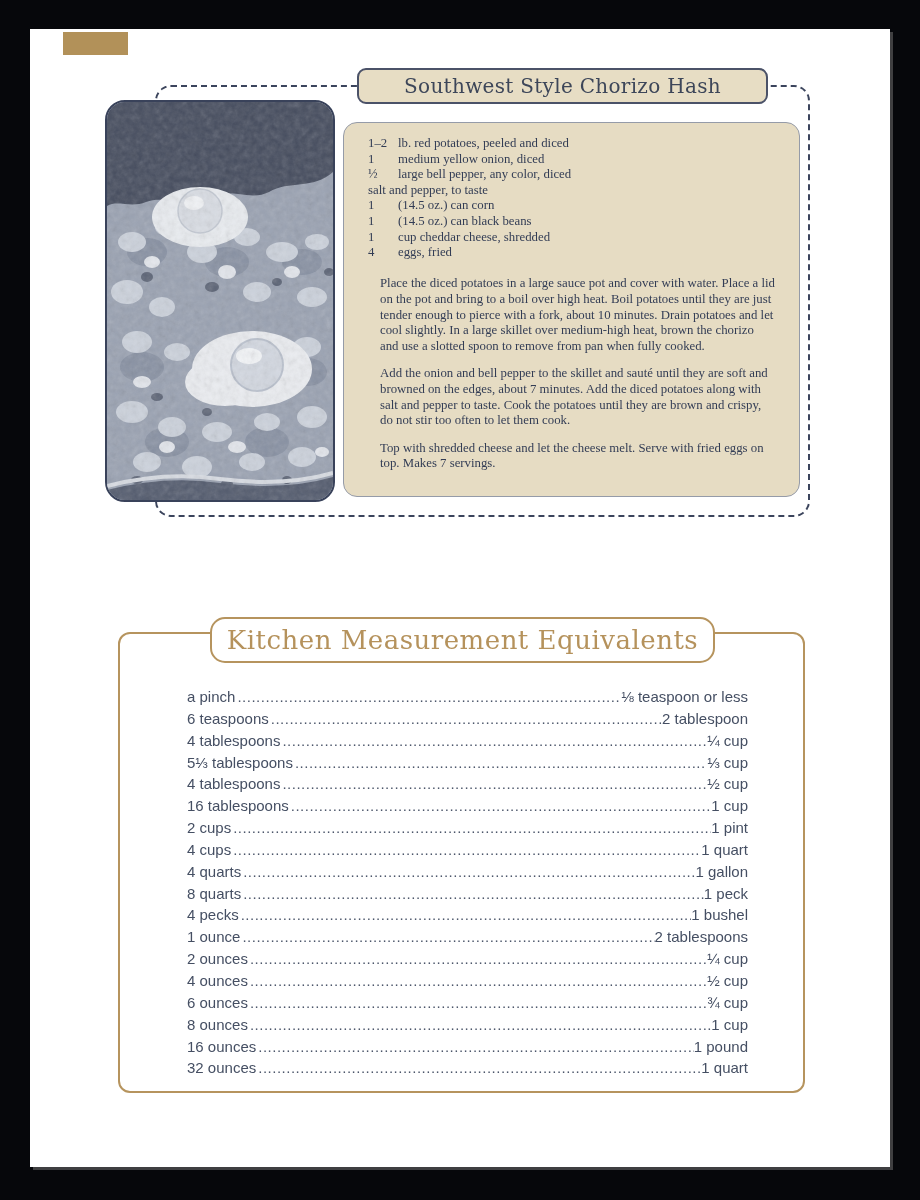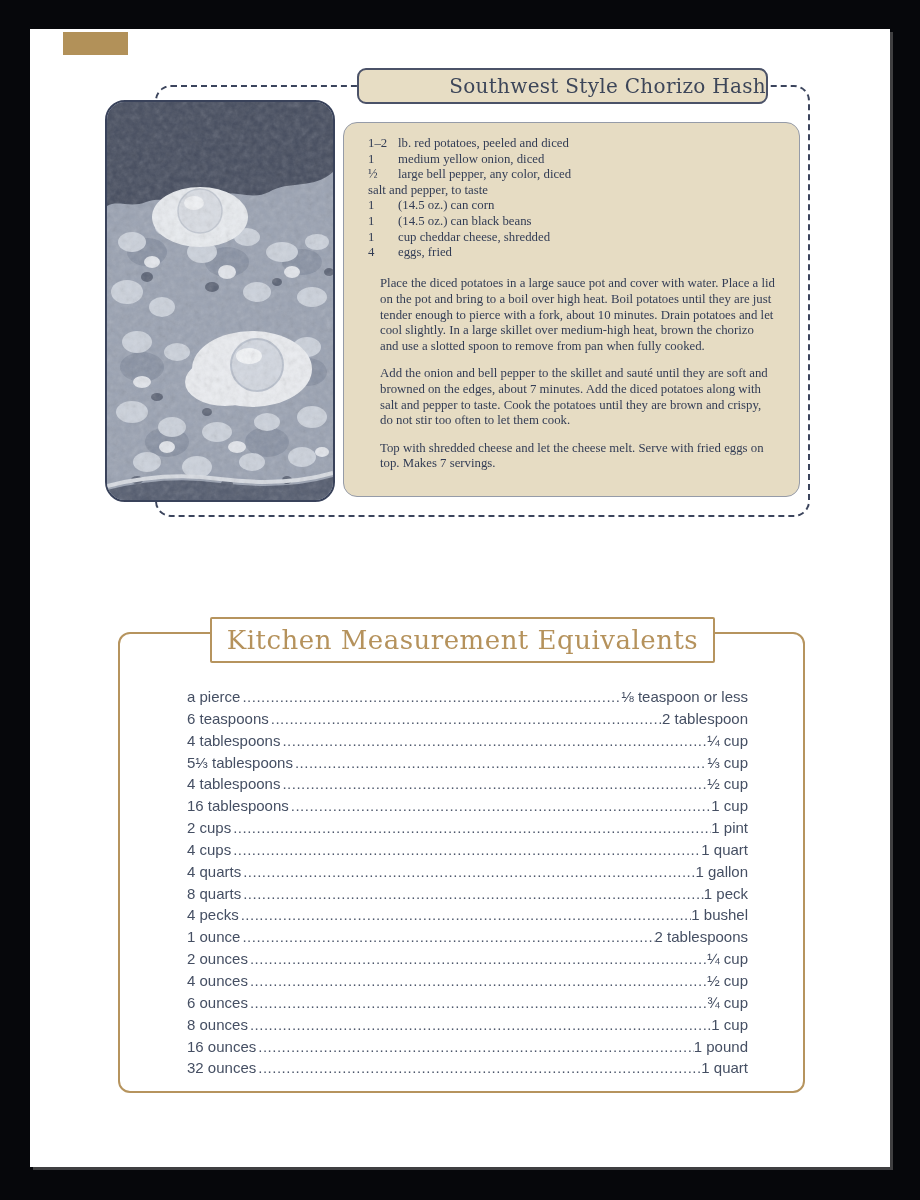--- a/index.html
+++ b/index.html
@@ -43,21 +43,21 @@
   }
   .photo svg { display:block; width:100%; height:100%; }
   .recipe-title-box {
     position:absolute; left:327px; top:39px;
     width:411px; height:36px;
     background:#e7ddc4;
     border:2px solid #4b5268;
     border-radius:9px;
     box-sizing:border-box;
     z-index:3;
-    display:flex; align-items:center; justify-content:flex-end;
+    display:flex; align-items:center; justify-content:center;
   }
   .recipe-title-box h1 {
     margin:0;
     font-family:"DejaVu Serif", serif;
     font-size:20px; font-weight:500;
     letter-spacing:.3px;
     color:#3d4659;
   }
   .recipe-body-box {
     position:absolute; left:313px; top:93px;
@@ -86,21 +86,21 @@
     border:2px solid #b6945e;
     border-radius:12px;
     box-sizing:border-box;
     z-index:1;
   }
   .equiv-title-box {
     position:absolute; left:180px; top:588px;
     width:505px; height:46px;
     background:#ffffff;
     border:2px solid #b6945e;
-    border-radius:2px;
+    border-radius:15px;
     box-sizing:border-box;
     z-index:2;
     display:flex; align-items:center; justify-content:center;
   }
   .equiv-title-box h2 {
     margin:0;
     font-family:"DejaVu Serif", serif;
     font-size:26px; font-weight:normal;
     letter-spacing:.5px;
     color:#b5925c;
@@ -284,21 +284,21 @@
   <section>
     <div class="equiv-box"></div>
 
     <div class="equiv-title-box">
       <h2>Kitchen Measurement Equivalents</h2>
     </div>
 
     <div class="equiv-rows">
 
         <div class="eq-row">
-          <span class="eq-from">a pierce</span>
+          <span class="eq-from">a pinch</span>
           <span class="dots">....................................................................................................................................................................................................................................................................</span>
           <span class="eq-to">⅛ teaspoon or less</span>
         </div>
 
         <div class="eq-row">
           <span class="eq-from">6 teaspoons</span>
           <span class="dots">....................................................................................................................................................................................................................................................................</span>
           <span class="eq-to">2 tablespoon</span>
         </div>
 

